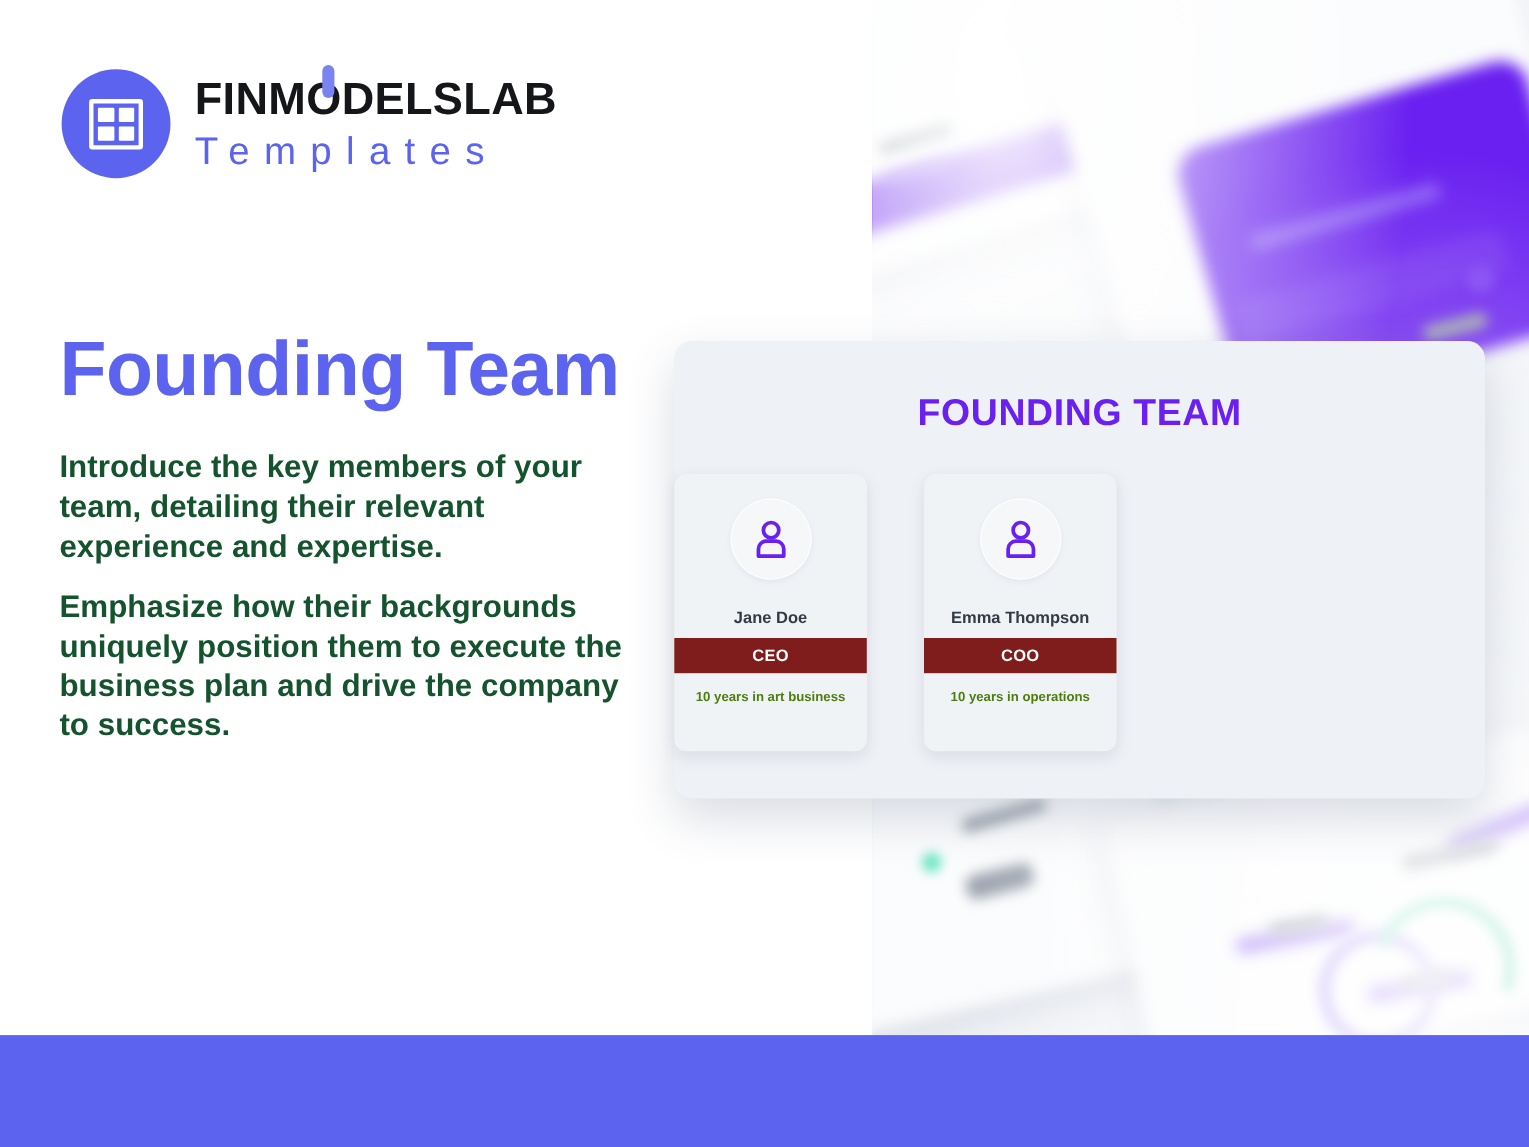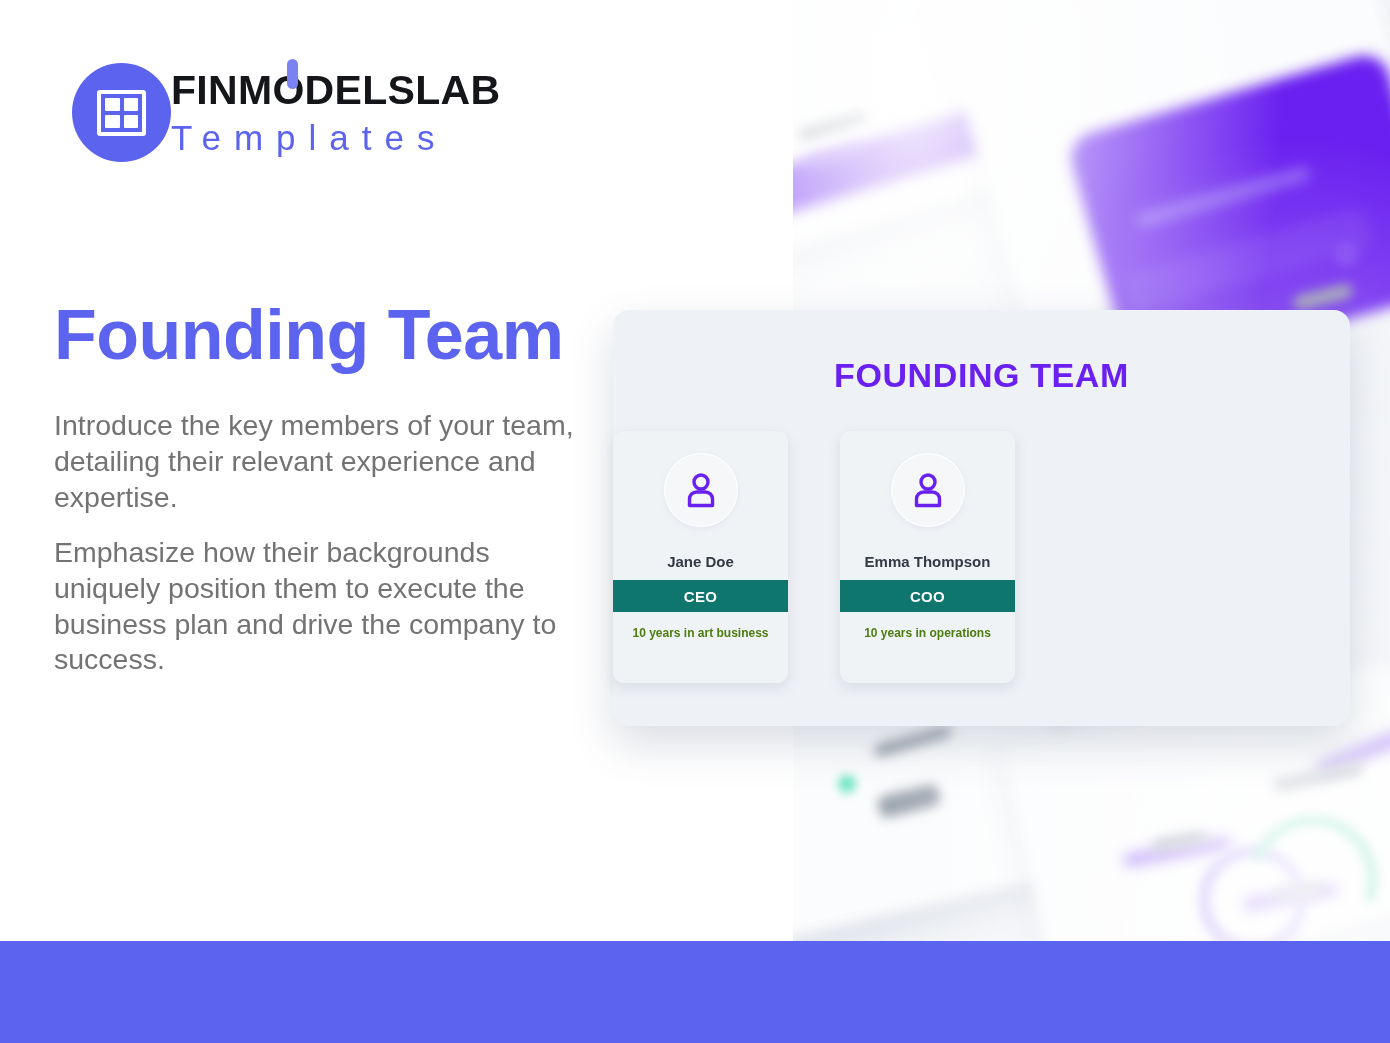--- a/index.html
+++ b/index.html
@@ -84,24 +84,25 @@
     left: 0;
     top: 941px;
     width: 1390px;
     height: 102px;
     background: #5b63ef;
   }
 
   
   .logo-row {
     position: absolute;
-    left: 72px;
+    left: 56px;
     top: 63px;
     display: flex;
     align-items: center;
+    gap: 22px;
   }
   .logo-mark {
     width: 99px;
     height: 99px;
     border-radius: 50%;
     background: #5b63ef;
     display: flex;
     align-items: center;
     justify-content: center;
     flex: none;
@@ -162,22 +163,22 @@
   }
   .body-copy {
     position: absolute;
     left: 54px;
     top: 408px;
     width: 520px;
   }
   .body-copy p {
     font-size: 28.5px;
     line-height: 1.26;
-    color: #737373;
-    font-weight: 400;
+    color: #14532d;
+    font-weight: 700;
   }
   .body-copy p + p { margin-top: 19px; }
 
   
   .preview-panel {
     position: absolute;
     left: 613px;
     top: 310px;
     width: 737px;
     height: 416px;
@@ -227,21 +228,21 @@
     margin-top: 26px;
     font-size: 15px;
     font-weight: 700;
     color: #333a45;
     white-space: nowrap;
   }
   .role-badge {
     margin-top: 10px;
     width: 175px;
     height: 32px;
-    background: #0f766e;
+    background: #7f1d1d;
     color: #ffffff;
     font-size: 15px;
     font-weight: 700;
     display: flex;
     align-items: center;
     justify-content: center;
     letter-spacing: 0.3px;
   }
   .member-exp {
     margin-top: 14px;

